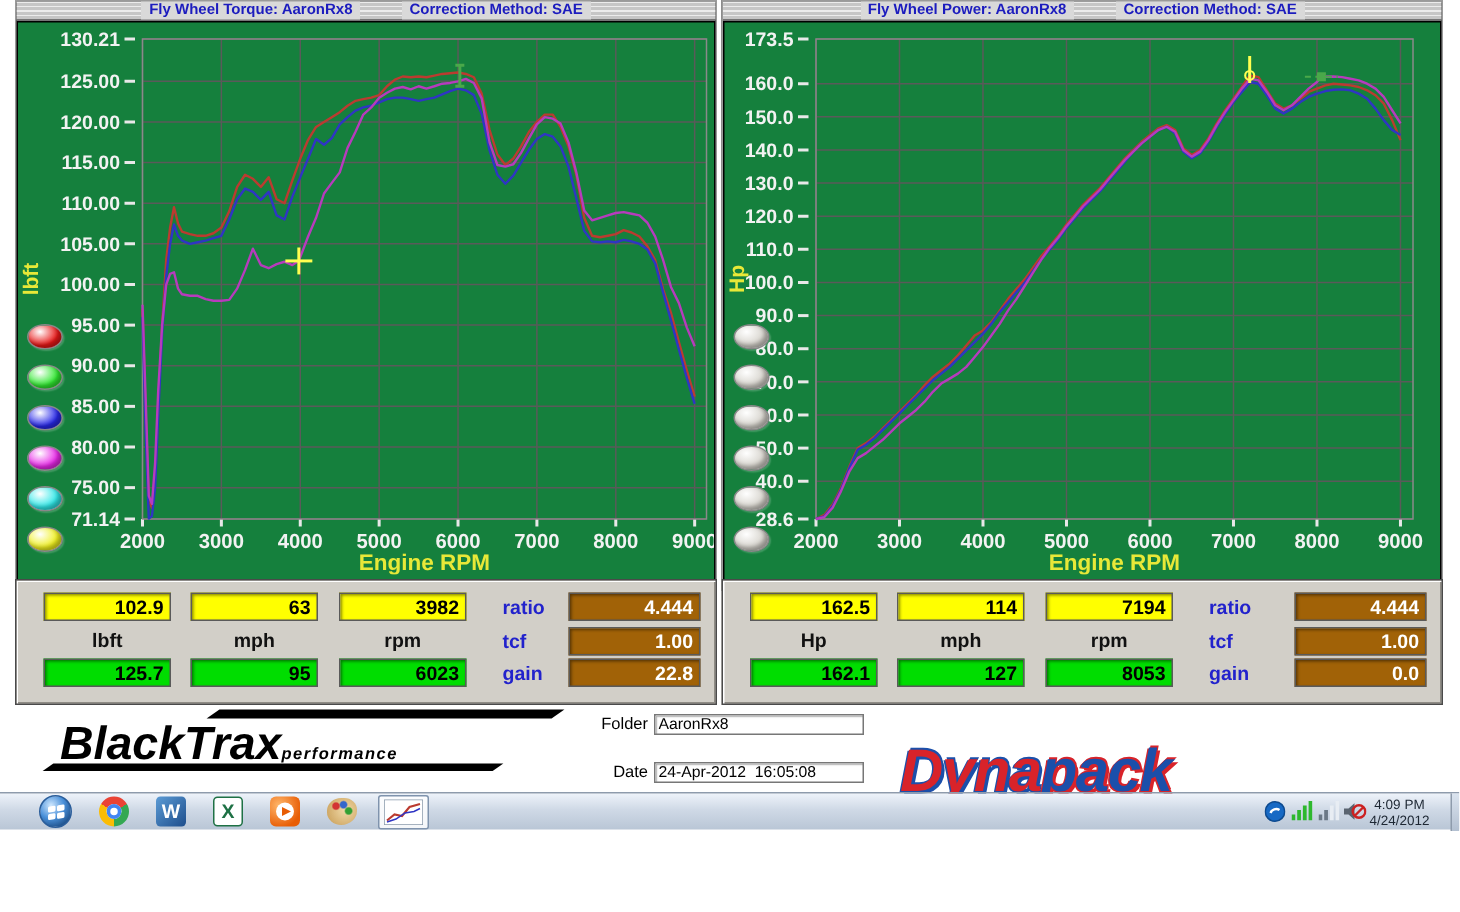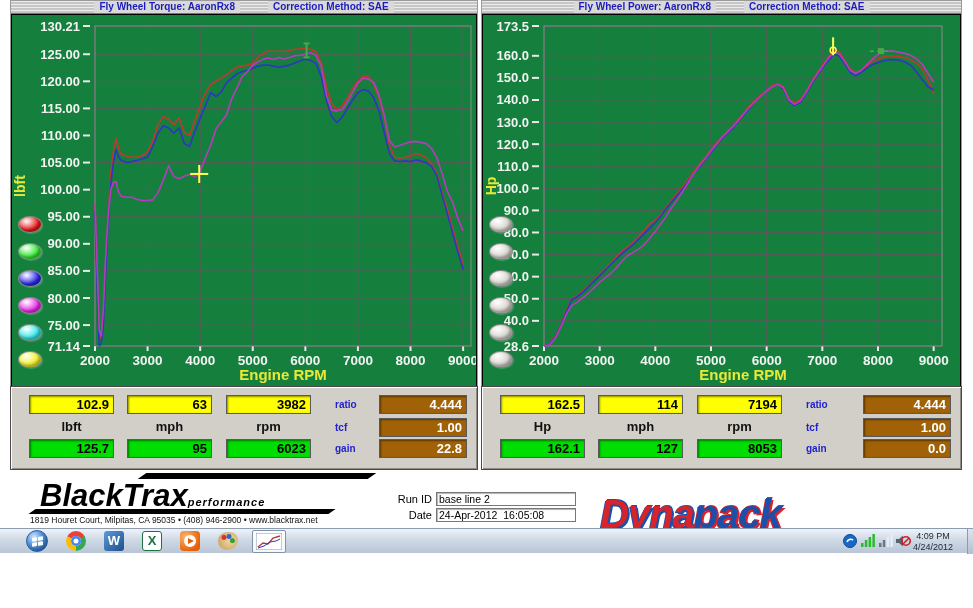--- a/index.html
+++ b/index.html
@@ -19,21 +19,21 @@
   .readout-panel{position:absolute;top:386px;height:84px;background:#d2cfc8;border:1px solid #4a4a4a;
     box-shadow:inset 1px 1px 0 #ffffff, inset -1px -1px 0 #8f8c85;}
   .vbox{position:absolute;width:85px;height:19px;border:1px solid #5a5a5a;box-shadow:inset 1px 1px 2px rgba(0,0,0,.45);
     font-size:13px;font-weight:bold;text-align:right;padding:1px 4px 0 0;line-height:16px;}
   .vy{background:#ffff00;color:#000;}
   .vg{background:#00dd00;color:#000;}
   .vb{background:#a16207;color:#fff;}
   .col1{left:18px}.col2{left:116px}.col3{left:215px}
   .rowA{top:8px}.rowB{top:52px}
   .unit{position:absolute;top:32px;width:85px;text-align:center;font-weight:bold;font-size:13px;color:#111;}
-  .pname{position:absolute;left:324px;width:44px;font-size:10px;font-weight:bold;color:#2222cc;line-height:19px;}
+  .pname{position:absolute;left:324px;width:44px;font-size:13px;font-weight:bold;color:#2222cc;line-height:19px;}
   .pval{position:absolute;right:10px;width:88px;}
 
   
   #blacktrax{position:absolute;left:22px;top:473px;width:360px;height:56px;}
   .bt-bar{position:absolute;background:#000;transform:skewX(-55deg);}
   #bt-text{position:absolute;left:18px;top:8px;font-size:31px;font-weight:bold;font-style:italic;color:#000;
     letter-spacing:0px;line-height:30px;white-space:nowrap;}
   #bt-tag{font-size:11px;font-weight:bold;font-style:italic;letter-spacing:1px;}
   #bt-address{position:absolute;left:8px;top:42px;font-size:8.5px;color:#111;white-space:nowrap;}
 
@@ -303,27 +303,26 @@
     <div class="vbox vb pval" style="top:31px;">1.00</div>
     <div class="vbox vb pval" style="top:52px;">0.0</div>
   </div>
 
   <div id="blacktrax">
     <div class="bt-bar" style="left:120px;top:0;width:230px;height:6px;"></div>
     <div id="bt-text">
       <span>BlackTrax</span><span id="bt-tag">performance</span>
     </div>
     <div class="bt-bar" style="left:10px;top:36px;width:300px;height:5px;"></div>
-    <div id="bt-address">1819 Houret Court, Milpitas, CA 95035  •  (408) 946-2900  •  www.blacktrax.net</div>
   </div>
 
   <div id="runinfo">
-    <div class="ri-row" style="top:16px;">
-      <span class="ri-label">Run ID</span>
-      <input class="ri-input" value="base line 2" style="">
+    <div class="ri-row" style="top:0;">
+      <span class="ri-label">Folder</span>
+      <input class="ri-input" value="AaronRx8" style="">
     </div>
     <div class="ri-row" style="top:32px;">
       <span class="ri-label">Date</span>
       <input class="ri-input" value="24-Apr-2012  16:05:08" style="">
     </div>
   </div>
 
   <div id="dynapack">
     <div id="dp-text">
       <span class="dp-red">Dyna</span><span class="dp-blue">pack</span>

